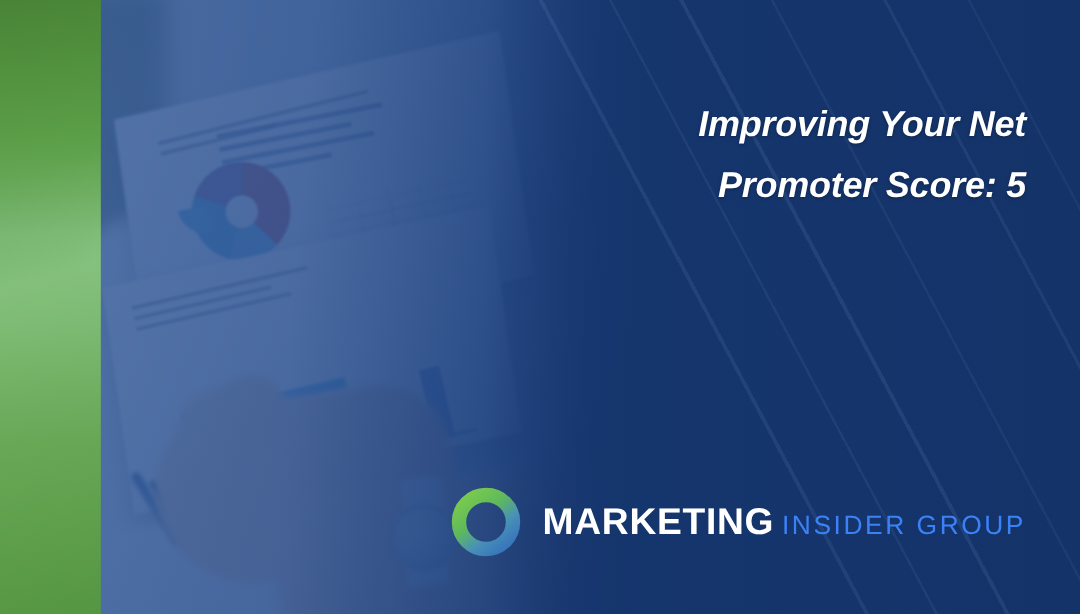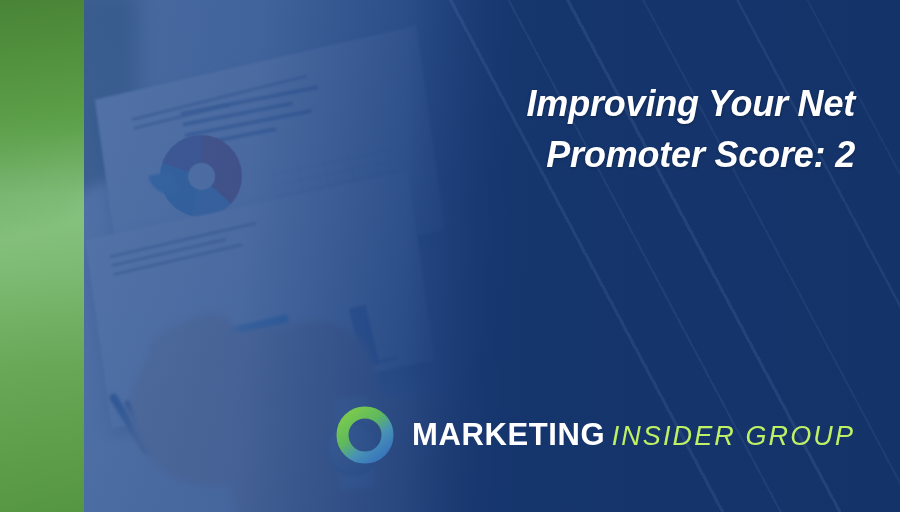--- a/index.html
+++ b/index.html
@@ -335,21 +335,21 @@
   }
 
   
   .title {
     position: absolute;
     right: 45px;
     top: 78px;
     width: 420px;
     text-align: right;
     color: #ffffff;
-    font-size: 36px;
+    font-size: 30px;
     line-height: 51px;
     font-weight: bold;
     font-style: italic;
     letter-spacing: -0.2px;
     text-shadow: 0 1px 3px rgba(0,0,0,0.30);
   }
   .title .tl { display: block; white-space: nowrap; }
 
   
   .logo {
@@ -364,28 +364,27 @@
   .logo-text { display: block; }
   .logo-title {
     color: #ffffff;
     font-size: 31px;
     font-weight: bold;
     letter-spacing: 0.6px;
     line-height: 32px;
     white-space: nowrap;
   }
   .logo-sub {
-    color: #bef264;
-    font-size: 27px;
+    color: #3b82f6;
+    font-size: 22px;
     font-weight: normal;
     letter-spacing: 2.1px;
     line-height: 26px;
     white-space: nowrap;
     padding-left: 2px;
-    font-style: italic;
   }
   .logo-rule {
     margin-top: 4px;
     height: 2px;
     background: #cdd9ea;
     width: 204px;
   }
 </style>
 </head>
 <body>
@@ -442,21 +441,21 @@
   </div>
 
   <div class="overlay-blue"></div>
   <div class="overlay-navy-solid"></div>
   <div class="streaks"></div>
   <div class="overlay-green"></div>
   <div class="green-shade"></div>
 
   <div class="title">
     <span class="tl">Improving Your Net</span>
-    <span class="tl">Promoter Score: 2</span>
+    <span class="tl">Promoter Score: 5</span>
   </div>
 
   <div class="logo">
     <svg class="logo-mark" viewBox="0 0 58 58">
       <defs>
         <linearGradient id="ringgrad" x1="0.12" y1="0.05" x2="0.85" y2="0.95">
           <stop offset="0%" stop-color="#79C94F"></stop>
           <stop offset="38%" stop-color="#5FB95C"></stop>
           <stop offset="70%" stop-color="#4892B6"></stop>
           <stop offset="100%" stop-color="#3A78BC"></stop>

